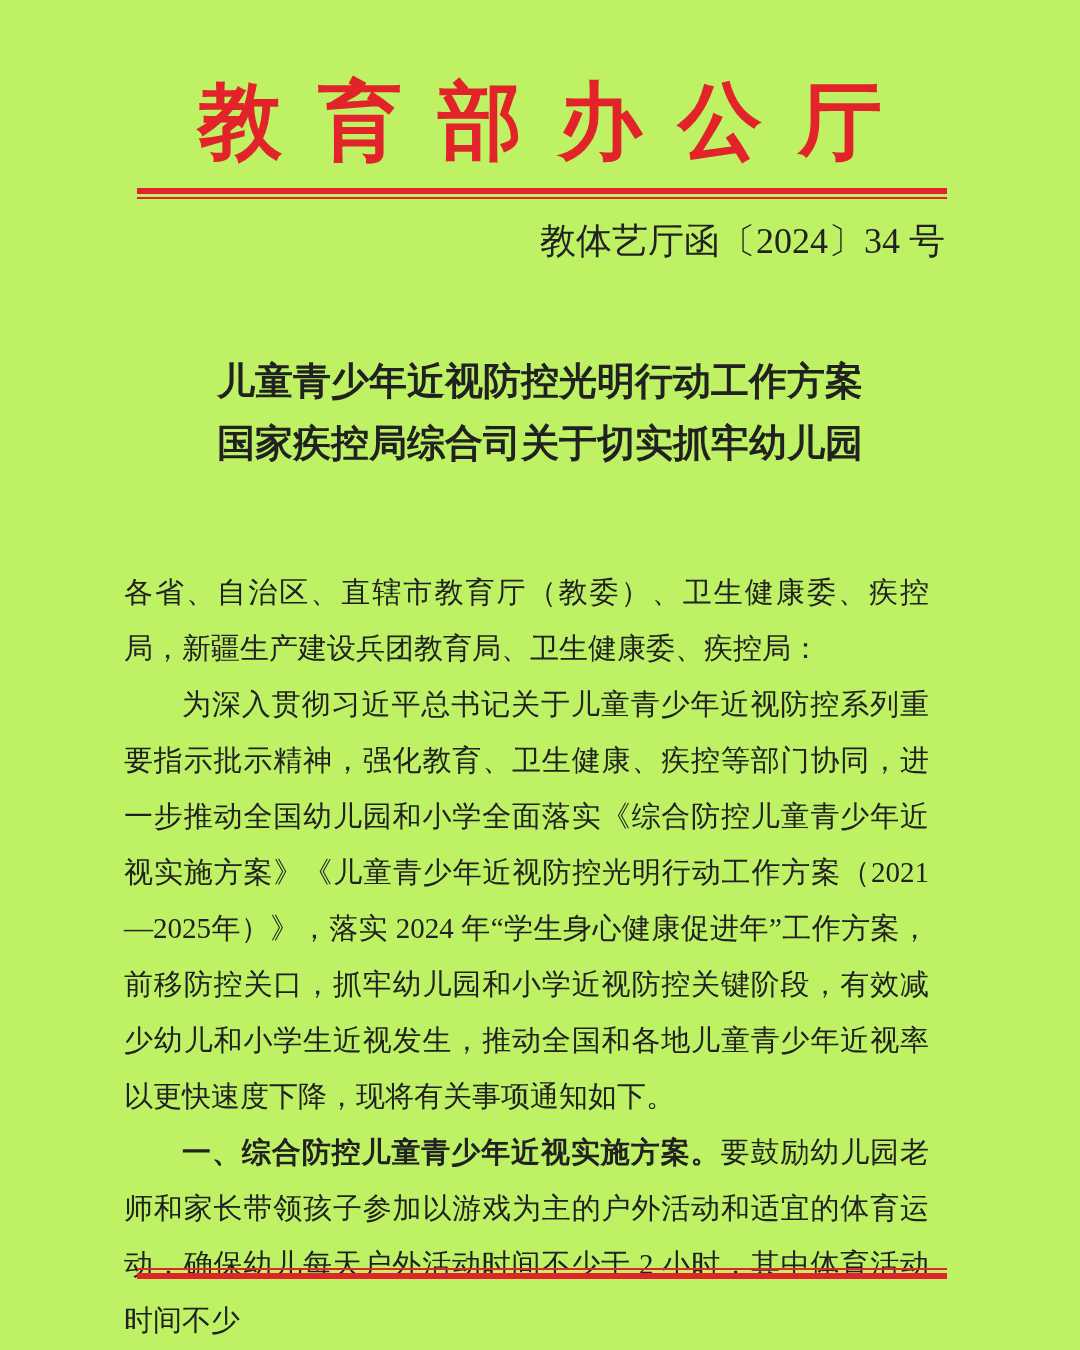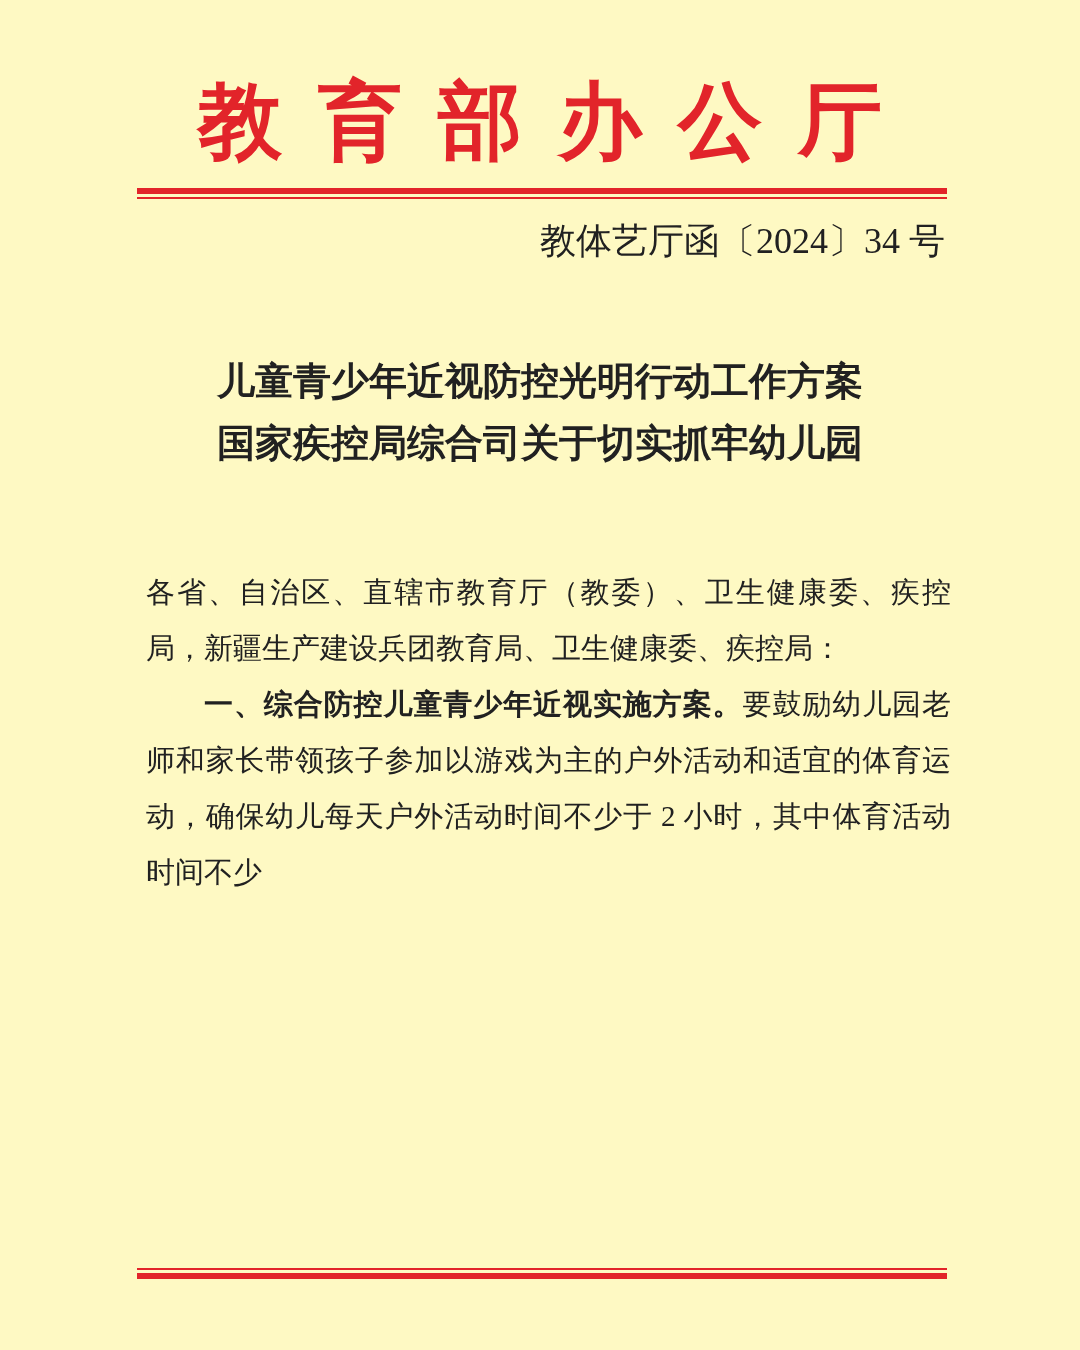--- a/index.html
+++ b/index.html
@@ -10,21 +10,21 @@
     margin:0;padding:0;
     width:1080px;height:1350px;
     background:#ffffff;
     overflow:hidden;
     font-family:"Liberation Serif","DejaVu Serif",serif;
     color:var(--ink);
   }
   .page{
     position:relative;
     width:1080px;height:1350px;
-    background:#fef9c3;
+    background:#bef264;
   }
   
   .letterhead{
     position:absolute;
     top:70px;left:0;right:0;
     text-align:center;
     font-size:84px;
     line-height:104px;
     font-weight:700;
     color:var(--accent);
@@ -62,21 +62,21 @@
     text-align:center;
     font-size:38px;
     line-height:62px;
     font-weight:700;
     color:var(--ink);
   }
   
   .content{
     position:absolute;
     top:564px;
-    left:146px;
+    left:124px;
     width:805px;
     font-size:29px;
     line-height:56px;
     text-align:justify;
     text-justify:inter-ideograph;
     color:var(--ink);
   }
   .content p{
     margin:0;
     padding:0;
@@ -103,20 +103,21 @@
 
   <div class="doc-number">教体艺厅函〔2024〕34 号</div>
 
   <div class="title">
     <div>儿童青少年近视防控光明行动工作方案</div>
     <div>国家疾控局综合司关于切实抓牢幼儿园</div>
   </div>
 
   <div class="content">
     <p class="salutation">各省、自治区、直辖市教育厅（教委）、卫生健康委、疾控局，新疆生产建设兵团教育局、卫生健康委、疾控局：</p>
+    <p class="indent">为深入贯彻习近平总书记关于儿童青少年近视防控系列重要指示批示精神，强化教育、卫生健康、疾控等部门协同，进一步推动全国幼儿园和小学全面落实《综合防控儿童青少年近视实施方案》《儿童青少年近视防控光明行动工作方案（2021—2025年）》，落实 2024 年“学生身心健康促进年”工作方案，前移防控关口，抓牢幼儿园和小学近视防控关键阶段，有效减少幼儿和小学生近视发生，推动全国和各地儿童青少年近视率以更快速度下降，现将有关事项通知如下。</p>
     <p class="indent"><span class="section-lead">一、综合防控儿童青少年近视实施方案。</span><span>要鼓励幼儿园老师和家长带领孩子参加以游戏为主的户外活动和适宜的体育运动，确保幼儿每天户外活动时间不少于 2 小时，其中体育活动时间不少</span></p>
   </div>
 
   <div class="rule rule-bottom">
     <div class="thin"></div>
     <div class="thick"></div>
   </div>
 
 </div>
 

